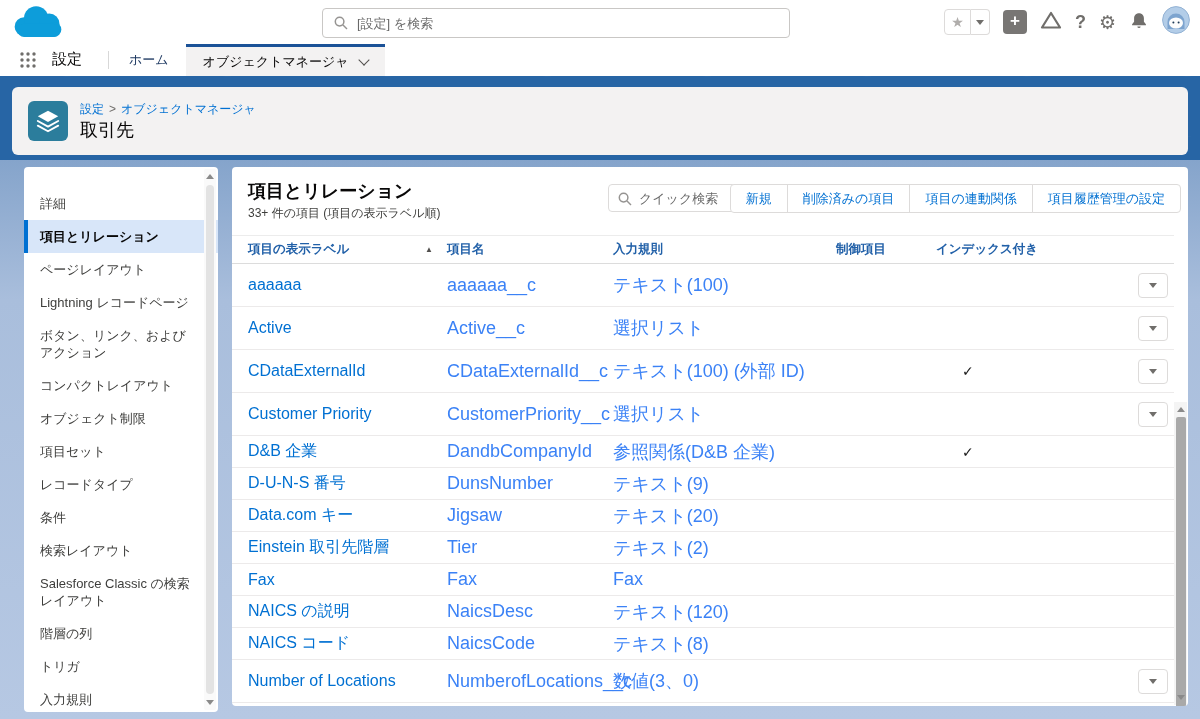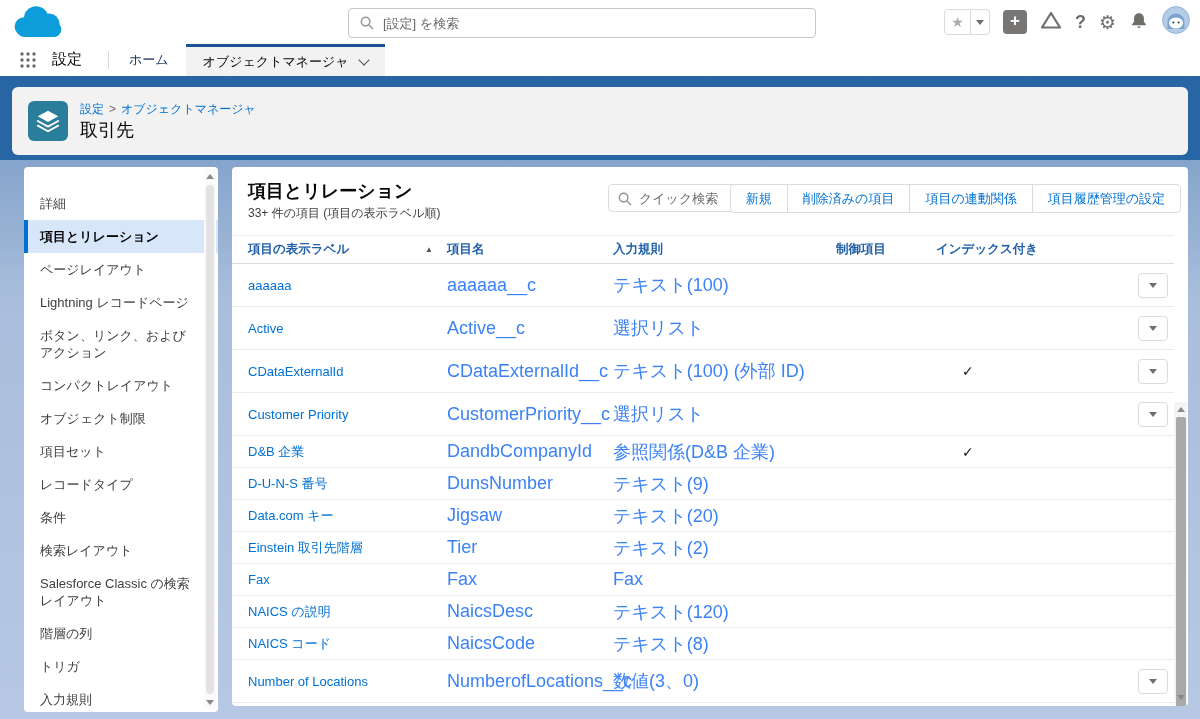--- a/index.html
+++ b/index.html
@@ -1,21 +1,21 @@
 <!DOCTYPE html>
 <html><head>
 <meta charset="utf-8">
 <style>
   html,body{margin:0;padding:0;}
   .screen{position:relative;width:1200px;height:719px;overflow:hidden;
     font-family:"Liberation Sans","DejaVu Sans",sans-serif;background:#fff;}
   
   .ghead{position:absolute;top:0;left:0;right:0;height:44px;background:#fff;border-bottom:1px solid #f0f0f0;}
   .logo{position:absolute;left:10px;top:2px;}
-  .gsearch{position:absolute;left:348px;top:8px;width:466px;height:28px;border:1px solid #c9c7c5;border-radius:4px;background:#fff;}
+  .gsearch{position:absolute;left:322px;top:8px;width:466px;height:28px;border:1px solid #c9c7c5;border-radius:4px;background:#fff;}
   .gsearch svg{position:absolute;left:11px;top:7px;}
   .gsearch input{position:absolute;left:0;top:0;width:100%;height:100%;border:none;outline:none;background:transparent;
     padding:0 8px 0 34px;font-size:13px;color:#3e3e3c;font-family:inherit;box-sizing:border-box;}
   .gsearch input::placeholder{color:#696969;}
   .gicons{position:absolute;right:10px;top:0;height:44px;display:flex;align-items:center;gap:13px;}
   .stargroup{display:flex;}
   .iconbtn{height:26px;border:1px solid #dddbda;background:#fff;display:flex;align-items:center;justify-content:center;cursor:pointer;box-sizing:border-box;}
   .starbtn{width:27px;border-radius:4px 0 0 4px;color:#b0adab;font-size:14px;}
   .caretbtn{width:19px;border-radius:0 4px 4px 0;border-left:none;}
   .plusbtn{width:24px;height:24px;border-radius:4px;background:#787674;color:#fff;font-size:17px;line-height:22px;
@@ -76,21 +76,21 @@
   .gbtn:last-child{border-radius:0 4px 4px 0;}
   
   .tgrid{display:grid;grid-template-columns:199px 166px 223px 100px 162px 1fr;padding-left:16px;align-items:center;box-sizing:border-box;}
   .thead{height:29px;margin-right:14px;border-top:1px solid #ececec;border-bottom:1px solid #dcdcdc;
     font-size:12.5px;font-weight:bold;color:#2160a8;}
   .hcell{display:flex;align-items:center;cursor:pointer;}
   .sort-asc{font-size:8px;color:#514f4d;margin-left:auto;margin-right:14px;}
   .trow{height:32px;margin-right:14px;border-bottom:1px solid #eceaea;}
   .trow.menu{height:43px;}
   .trow.partial{height:9px;border-bottom:none;overflow:hidden;}
-  .flabel{font-size:13px;color:#0070d2;text-decoration:none;cursor:pointer;}
+  .flabel{font-size:16px;color:#0070d2;text-decoration:none;cursor:pointer;}
   .api,.dtype,.ctrl{font-size:18px;color:#3b82f6;}
   .idx{padding-left:26px;font-size:14px;color:#1a1a1a;}
   .mcell{display:flex;}
   .rowmenu{width:30px;height:25px;border:1px solid #dddbda;border-radius:4px;background:#fff;cursor:pointer;
     display:flex;align-items:center;justify-content:center;margin-left:auto;margin-right:6px;padding:0;}
   .trow.partial .rowmenu{margin-top:4px;}
   .main-scroll{position:absolute;top:235px;right:1px;bottom:1px;width:13px;background:#f4f4f4;}
   .main-scroll .tri-up{position:absolute;top:5px;left:2.5px;}
   .main-scroll .tri-down{position:absolute;bottom:5px;left:2.5px;border-top-color:#8a8a8a;}
   .ms-thumb{position:absolute;left:1.5px;top:15px;height:330px;width:10px;background:#a9a9a9;border-radius:2px;}

